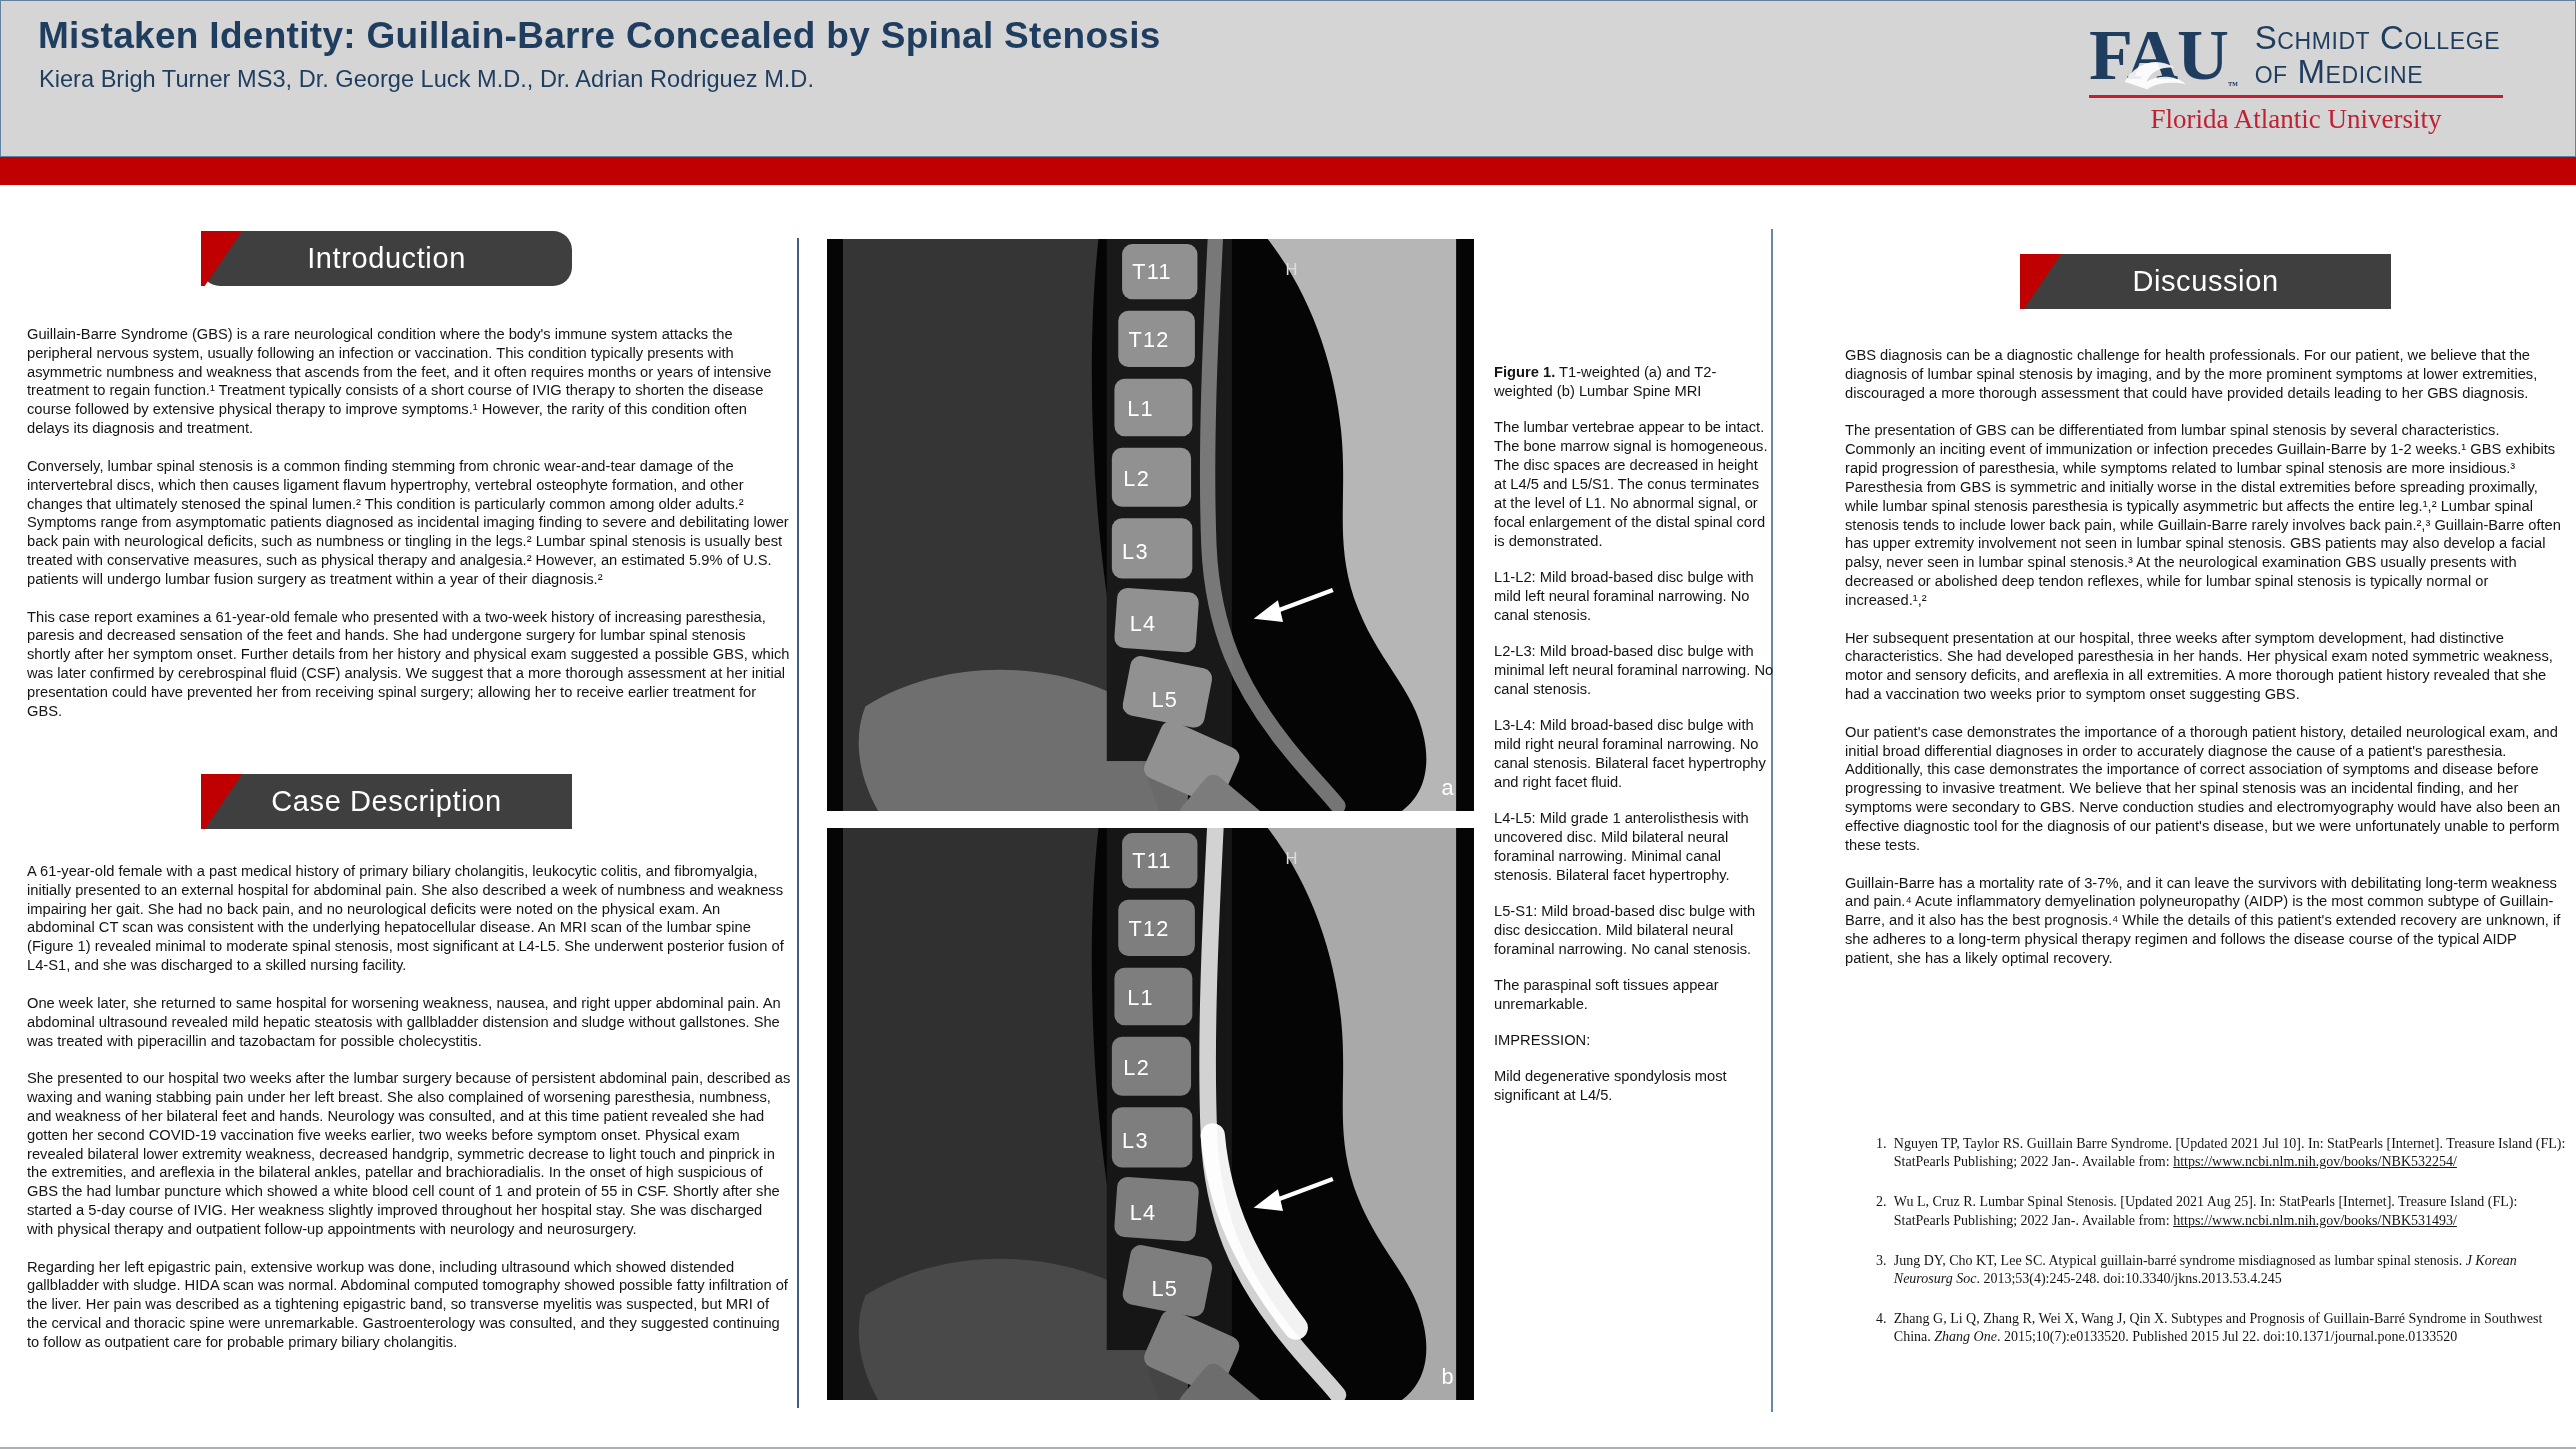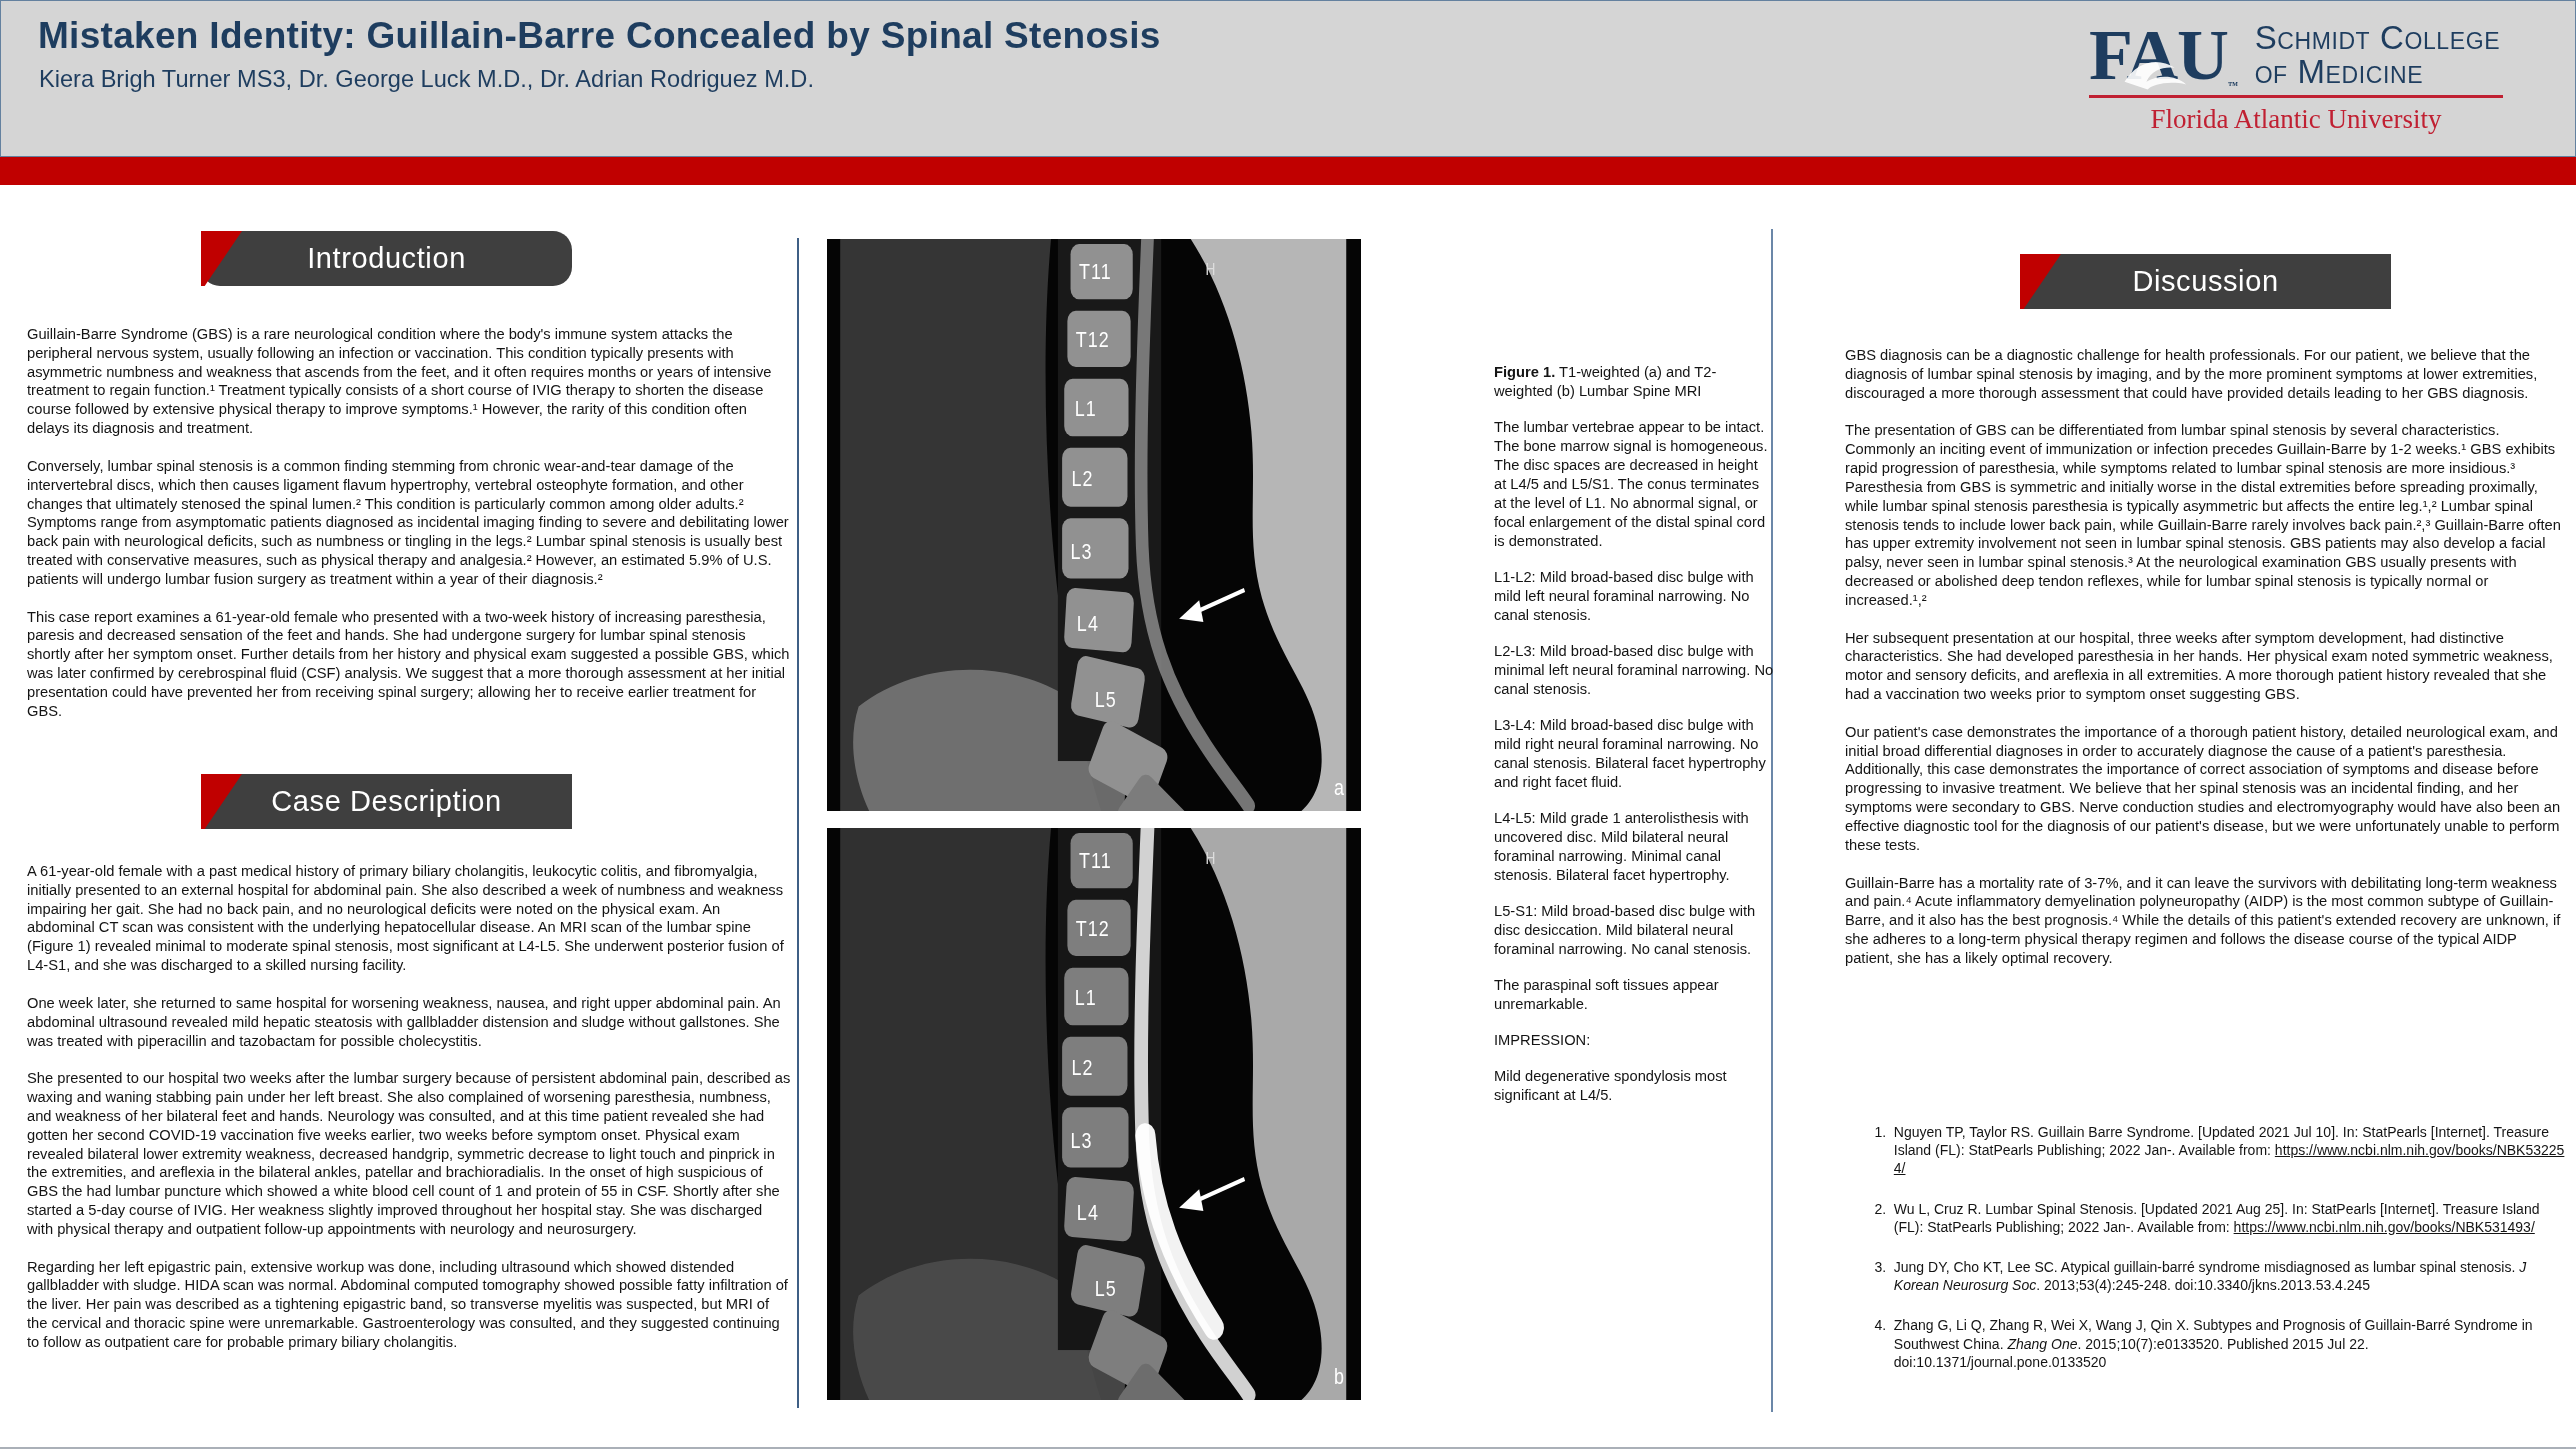--- a/index.html
+++ b/index.html
@@ -55,29 +55,29 @@
   .col-intro{left:27px;top:325px;width:764px;}
   .col-case{left:27px;top:862px;width:764px;}
   .col-discussion{left:1845px;top:346px;width:723px;}
   
   .col-caption{left:1494px;top:363px;width:280px;font-size:14.7px;line-height:1.30;}
   .col-caption .para{margin:0 0 16.6px 0;}
   .cap-bold{font-weight:bold;}
   
   .col-refs{left:1853px;top:1123px;width:717px;font-size:14px;line-height:1.30;}
   .ref-list{margin:0;padding:0 0 0 37px;}
-  .ref-list li{margin:0 0 22px 0;padding-left:3.8px;}
+  .ref-list li{margin:12px 0 22px 0;padding-left:3.8px;font-family:Liberation Serif, serif;}
   .ref-link{color:#141414;text-decoration:underline;word-break:break-all;}
   .ref-italic{font-style:italic;}
   
   .divider{position:absolute;width:1.9px;background:#3f5f85;}
   .divider-left{left:797px;top:238px;height:1170px;}
   .divider-right{left:1771px;top:229px;height:1183px;background:#6b87a8;}
   
-  .mri{position:absolute;width:534px;height:572px;background:#000;}
+  .mri{position:absolute;width:647px;height:572px;background:#000;}
   .mri-a{left:827px;top:239px;}
   .mri-b{left:827px;top:828px;}
   .mri svg{display:block;width:100%;height:100%;}
   .mri text{font-family:"Liberation Sans",sans-serif;}
   .vlabel{fill:#ffffff;font-size:34px;letter-spacing:2px;}
   .hmark{fill:#dddddd;font-size:26px;}
   .plabel{fill:#ffffff;font-size:34px;}
   .canal-a{stroke:#8a8a8a;stroke-width:24;opacity:.85;}
   .canal-b{stroke:#dcdcdc;stroke-width:26;opacity:.95;}
 </style>

